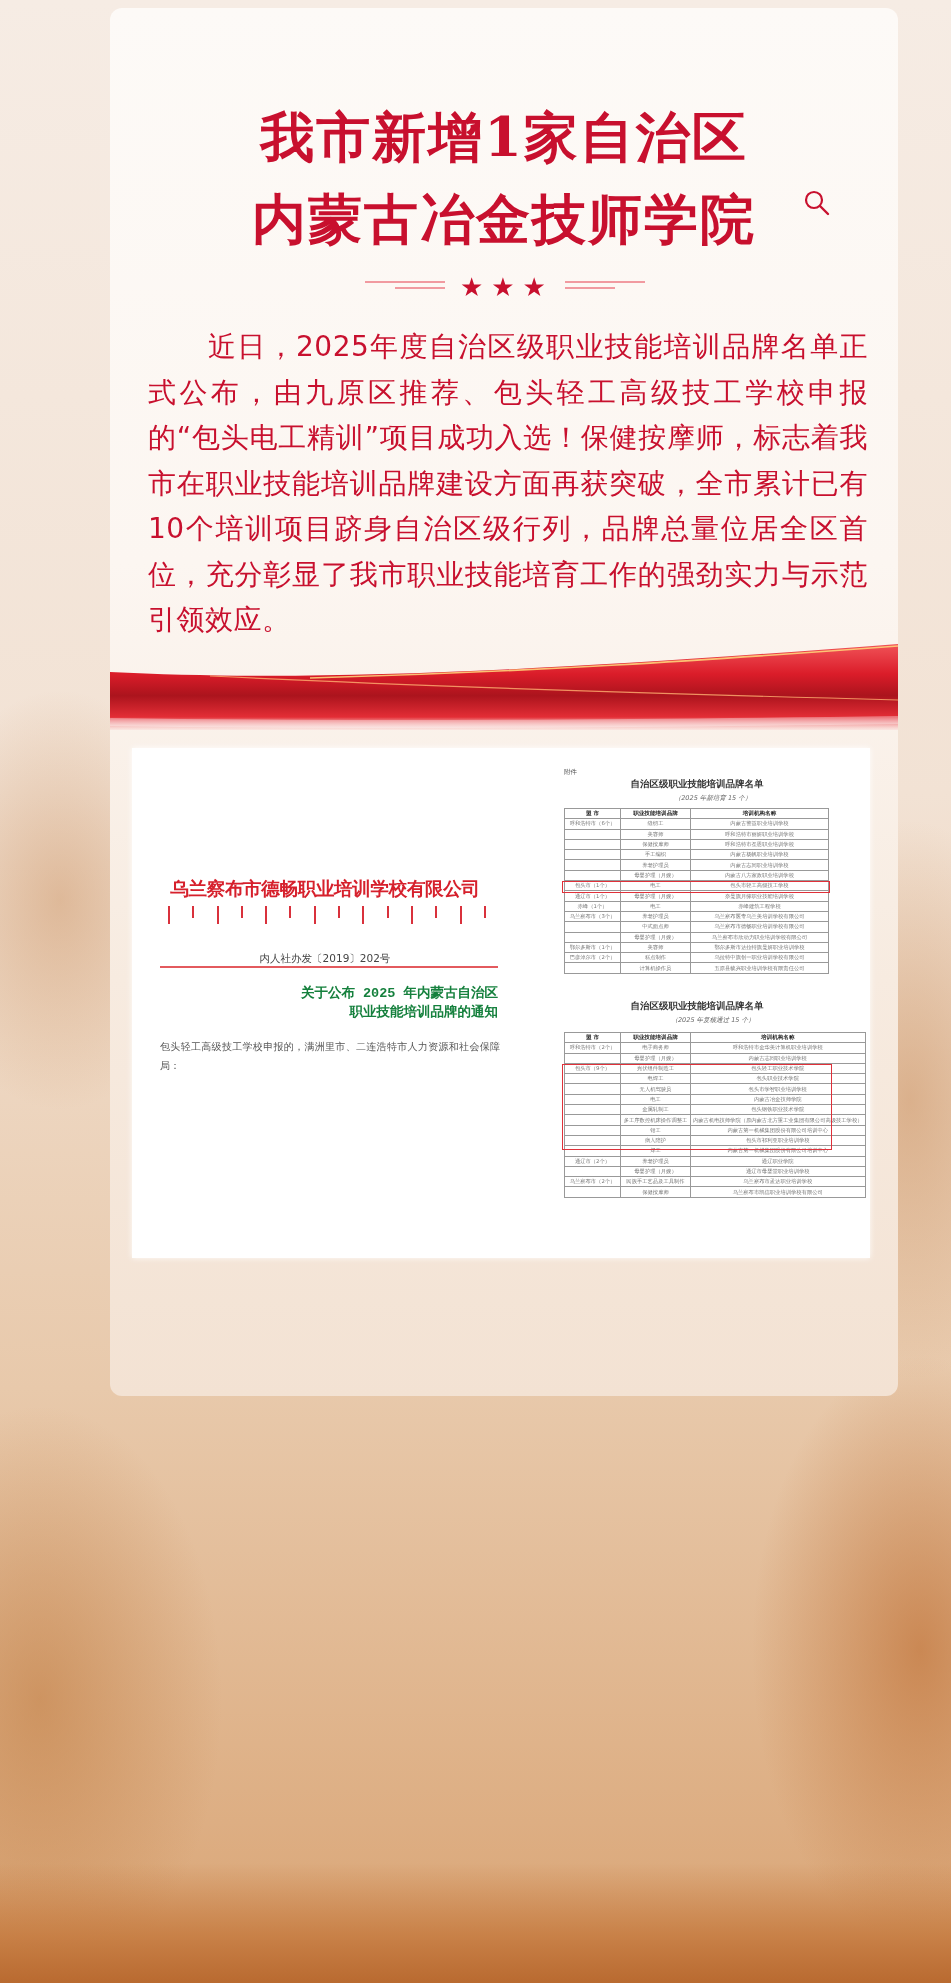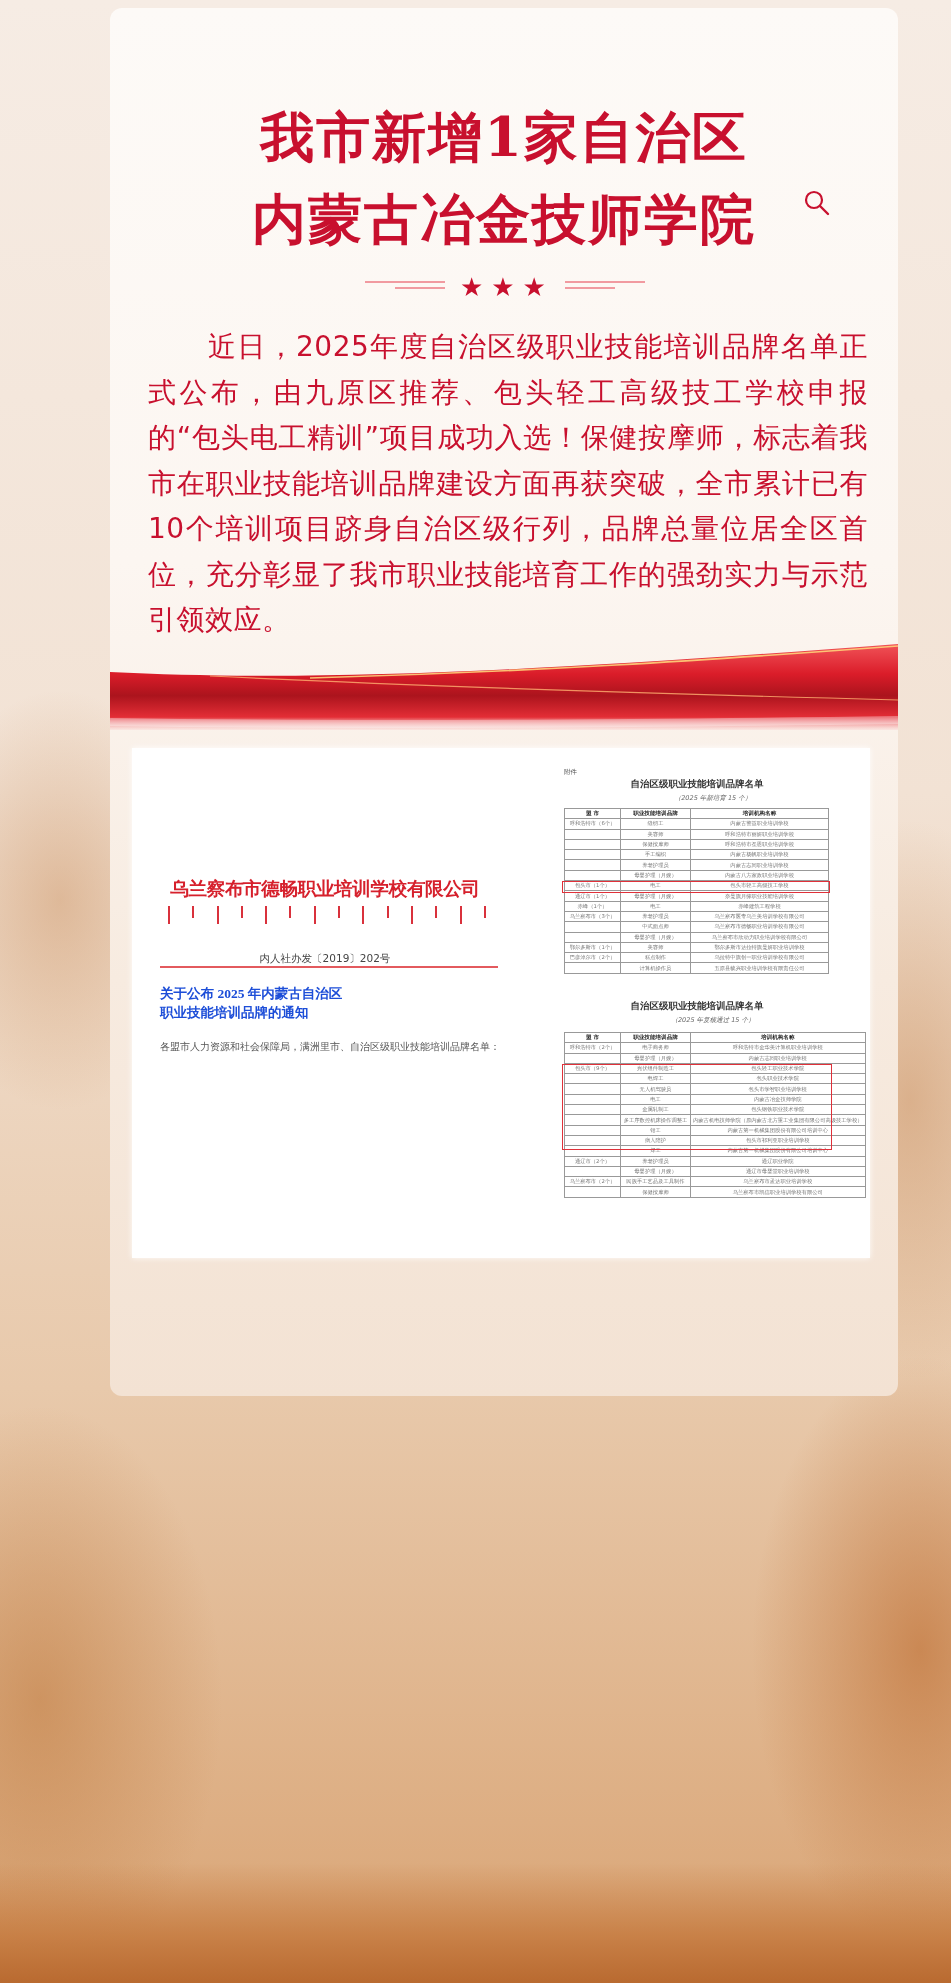--- a/index.html
+++ b/index.html
@@ -79,22 +79,22 @@
     display: flex; justify-content: space-between;
   }
   .doc-mongol span { width: 4px; border-left: 2px solid #d9313c; height: 12px; margin-top: 2px; }
   .doc-mongol span:nth-child(odd) { height: 18px; }
   .doc-number {
     position: absolute; left: 28px; top: 204px; width: 330px; text-align: center;
     color: #444; font-family: "DejaVu Sans", sans-serif; font-size: 10.5px;
   }
   .doc-redline { position: absolute; left: 28px; top: 218px; width: 338px; height: 1.5px; background: #e35a5e; }
   .doc-heading {
-    position: absolute; left: 28px; top: 236px; width: 338px; text-align: left;
-    color: #1d4ed8; font-family: Liberation Serif, serif; font-weight: bold; font-size: 13.5px; line-height: 19px;
+    position: absolute; left: 28px; top: 236px; width: 338px; text-align: right;
+    color: #15803d; font-family: Liberation Mono, monospace; font-weight: bold; font-size: 13.5px; line-height: 19px;
   }
   .doc-body {
     position: absolute; left: 28px; top: 290px; width: 340px;
     color: #555; font-family: "DejaVu Sans", sans-serif; font-size: 10px; line-height: 18.5px;
     text-align: justify;
   }
   .doc-body p.indent { text-indent: 24px; }
   
   .doc-right { position: absolute; left: 420px; top: 0; width: 318px; height: 510px; }
   .att-label { position: absolute; left: 12px; top: 20px; font-size: 6.5px; color: #555; font-family: "DejaVu Sans", sans-serif; }
@@ -178,21 +178,21 @@
           <span></span>
           <span></span>
       </div>
       <div class="doc-number">内人社办发〔2019〕202号</div>
       <div class="doc-redline"></div>
       <div class="doc-heading">
         <div>关于公布 2025 年内蒙古自治区</div>
         <div>职业技能培训品牌的通知</div>
       </div>
       <div class="doc-body">
-        <p>各盟市人力资源和社会保障局，满洲里市、自治区级职业技能培训品牌名单：</p>
+        <p>包头轻工高级技工学校申报的，满洲里市、二连浩特市人力资源和社会保障局：</p>
       </div>
     </div>
 
     <div class="doc-right">
       <div class="att-label">附件</div>
       <div class="att-title" style="top:30px;">自治区级职业技能培训品牌名单</div>
       <div class="att-sub" style="top:46px;">（2025 年新培育 15 个）</div>
       <table class="att-table" id="t1" style="top:60px;">
         <thead>
             <tr>

